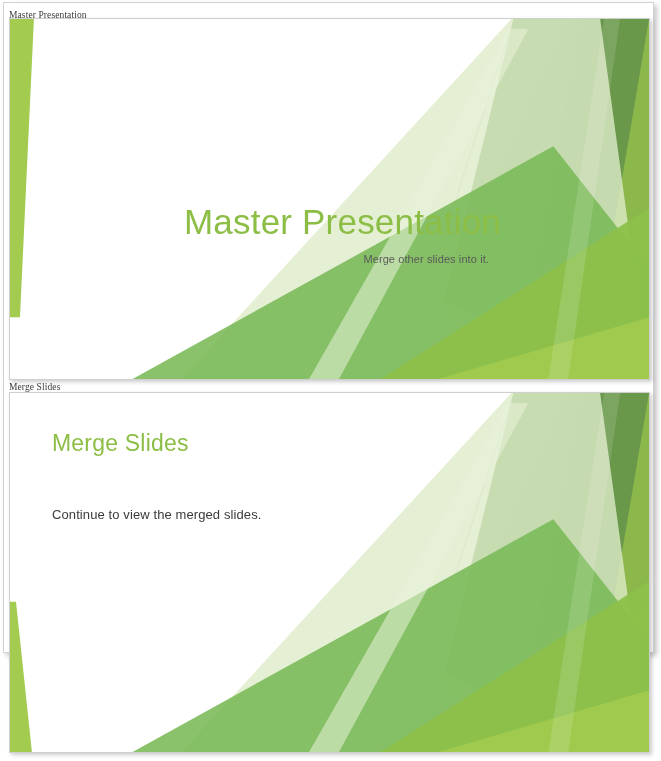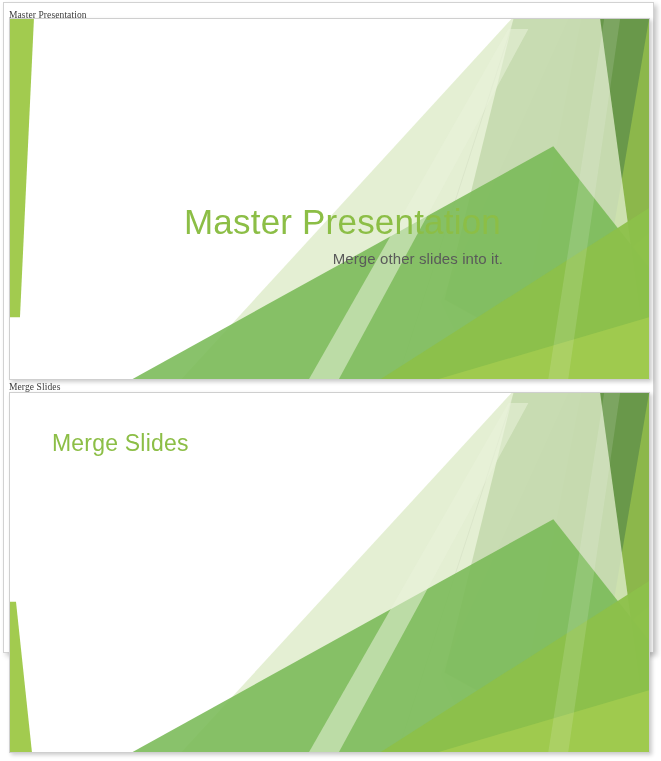--- a/index.html
+++ b/index.html
@@ -75,23 +75,23 @@
   #title-slide-title {
     right: 148px;
     top: 183px;
     font-size: 35px;
     font-weight: 400;
     color: #8CBE46;
     letter-spacing: 0.2px;
     line-height: 40px;
   }
   #title-slide-subtitle {
-    right: 146px;
+    right: 160px;
     top: 233px;
-    font-size: 15px;
+    font-size: 11px;
     color: #5a5a5a;
     letter-spacing: 0.1px;
     line-height: 14px;
     margin-left: 43px;
   }
 
   #content-slide-title {
     left: 42px;
     top: 36px;
     font-size: 23px;
@@ -165,16 +165,17 @@
           <polygon points="592,0 641,361 398,361 172,361 503,0" fill="#DDEBC8" opacity="0.80"></polygon>
           <polygon points="641,249 641,361 123,361 545,127" fill="#79B957" opacity="0.88"></polygon>
           <polygon points="641,189 641,361 372,361" fill="#8CC04A" opacity="0.95"></polygon>
           <polygon points="641,299 641,361 430,361" fill="#A2CB4F" opacity="0.85"></polygon>
           <polygon points="500,10 520,10 330,361 300,361" fill="#EAF2DB" opacity="0.55"></polygon>
           <polygon points="596,0 612,0 560,361 540,361" fill="#ffffff" opacity="0.13"></polygon>
         </g>
       </svg>
 
       <div class="txt" id="content-slide-title">Merge Slides</div>
+      <div class="txt" id="content-slide-body">Continue to view the merged slides.</div>
     </div>
   </div>
 
 </div>
 
 </body></html>

